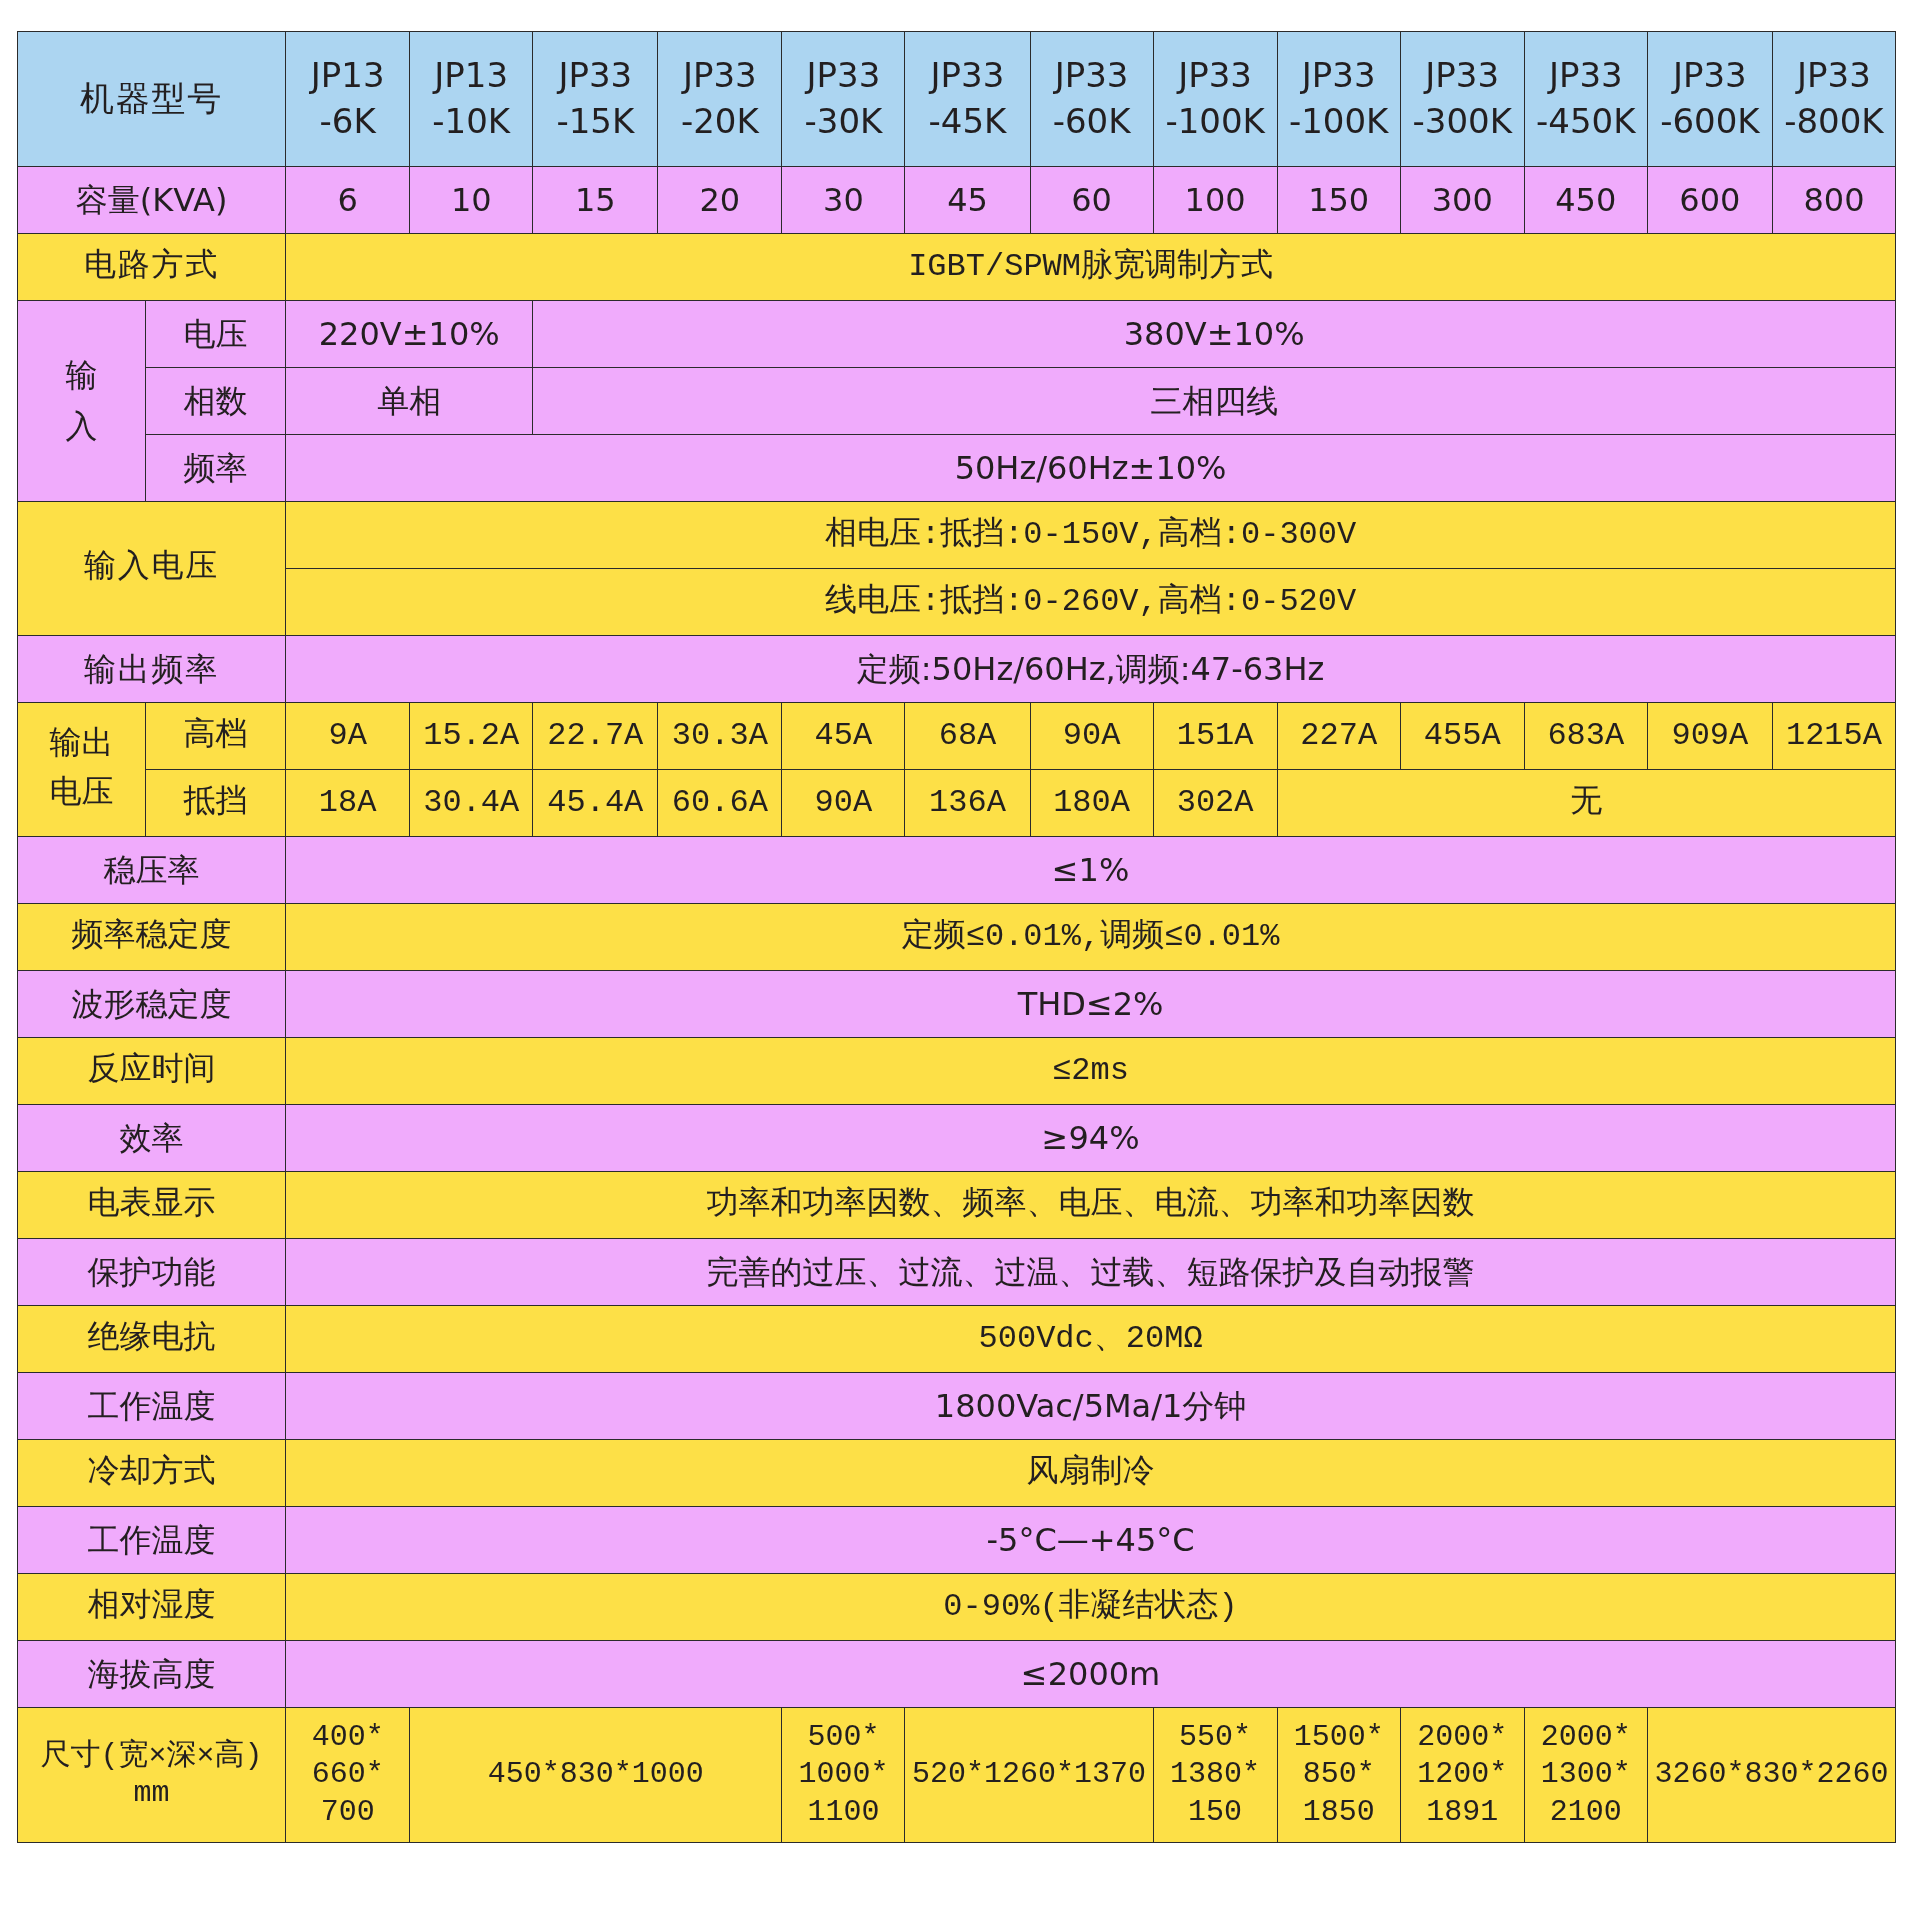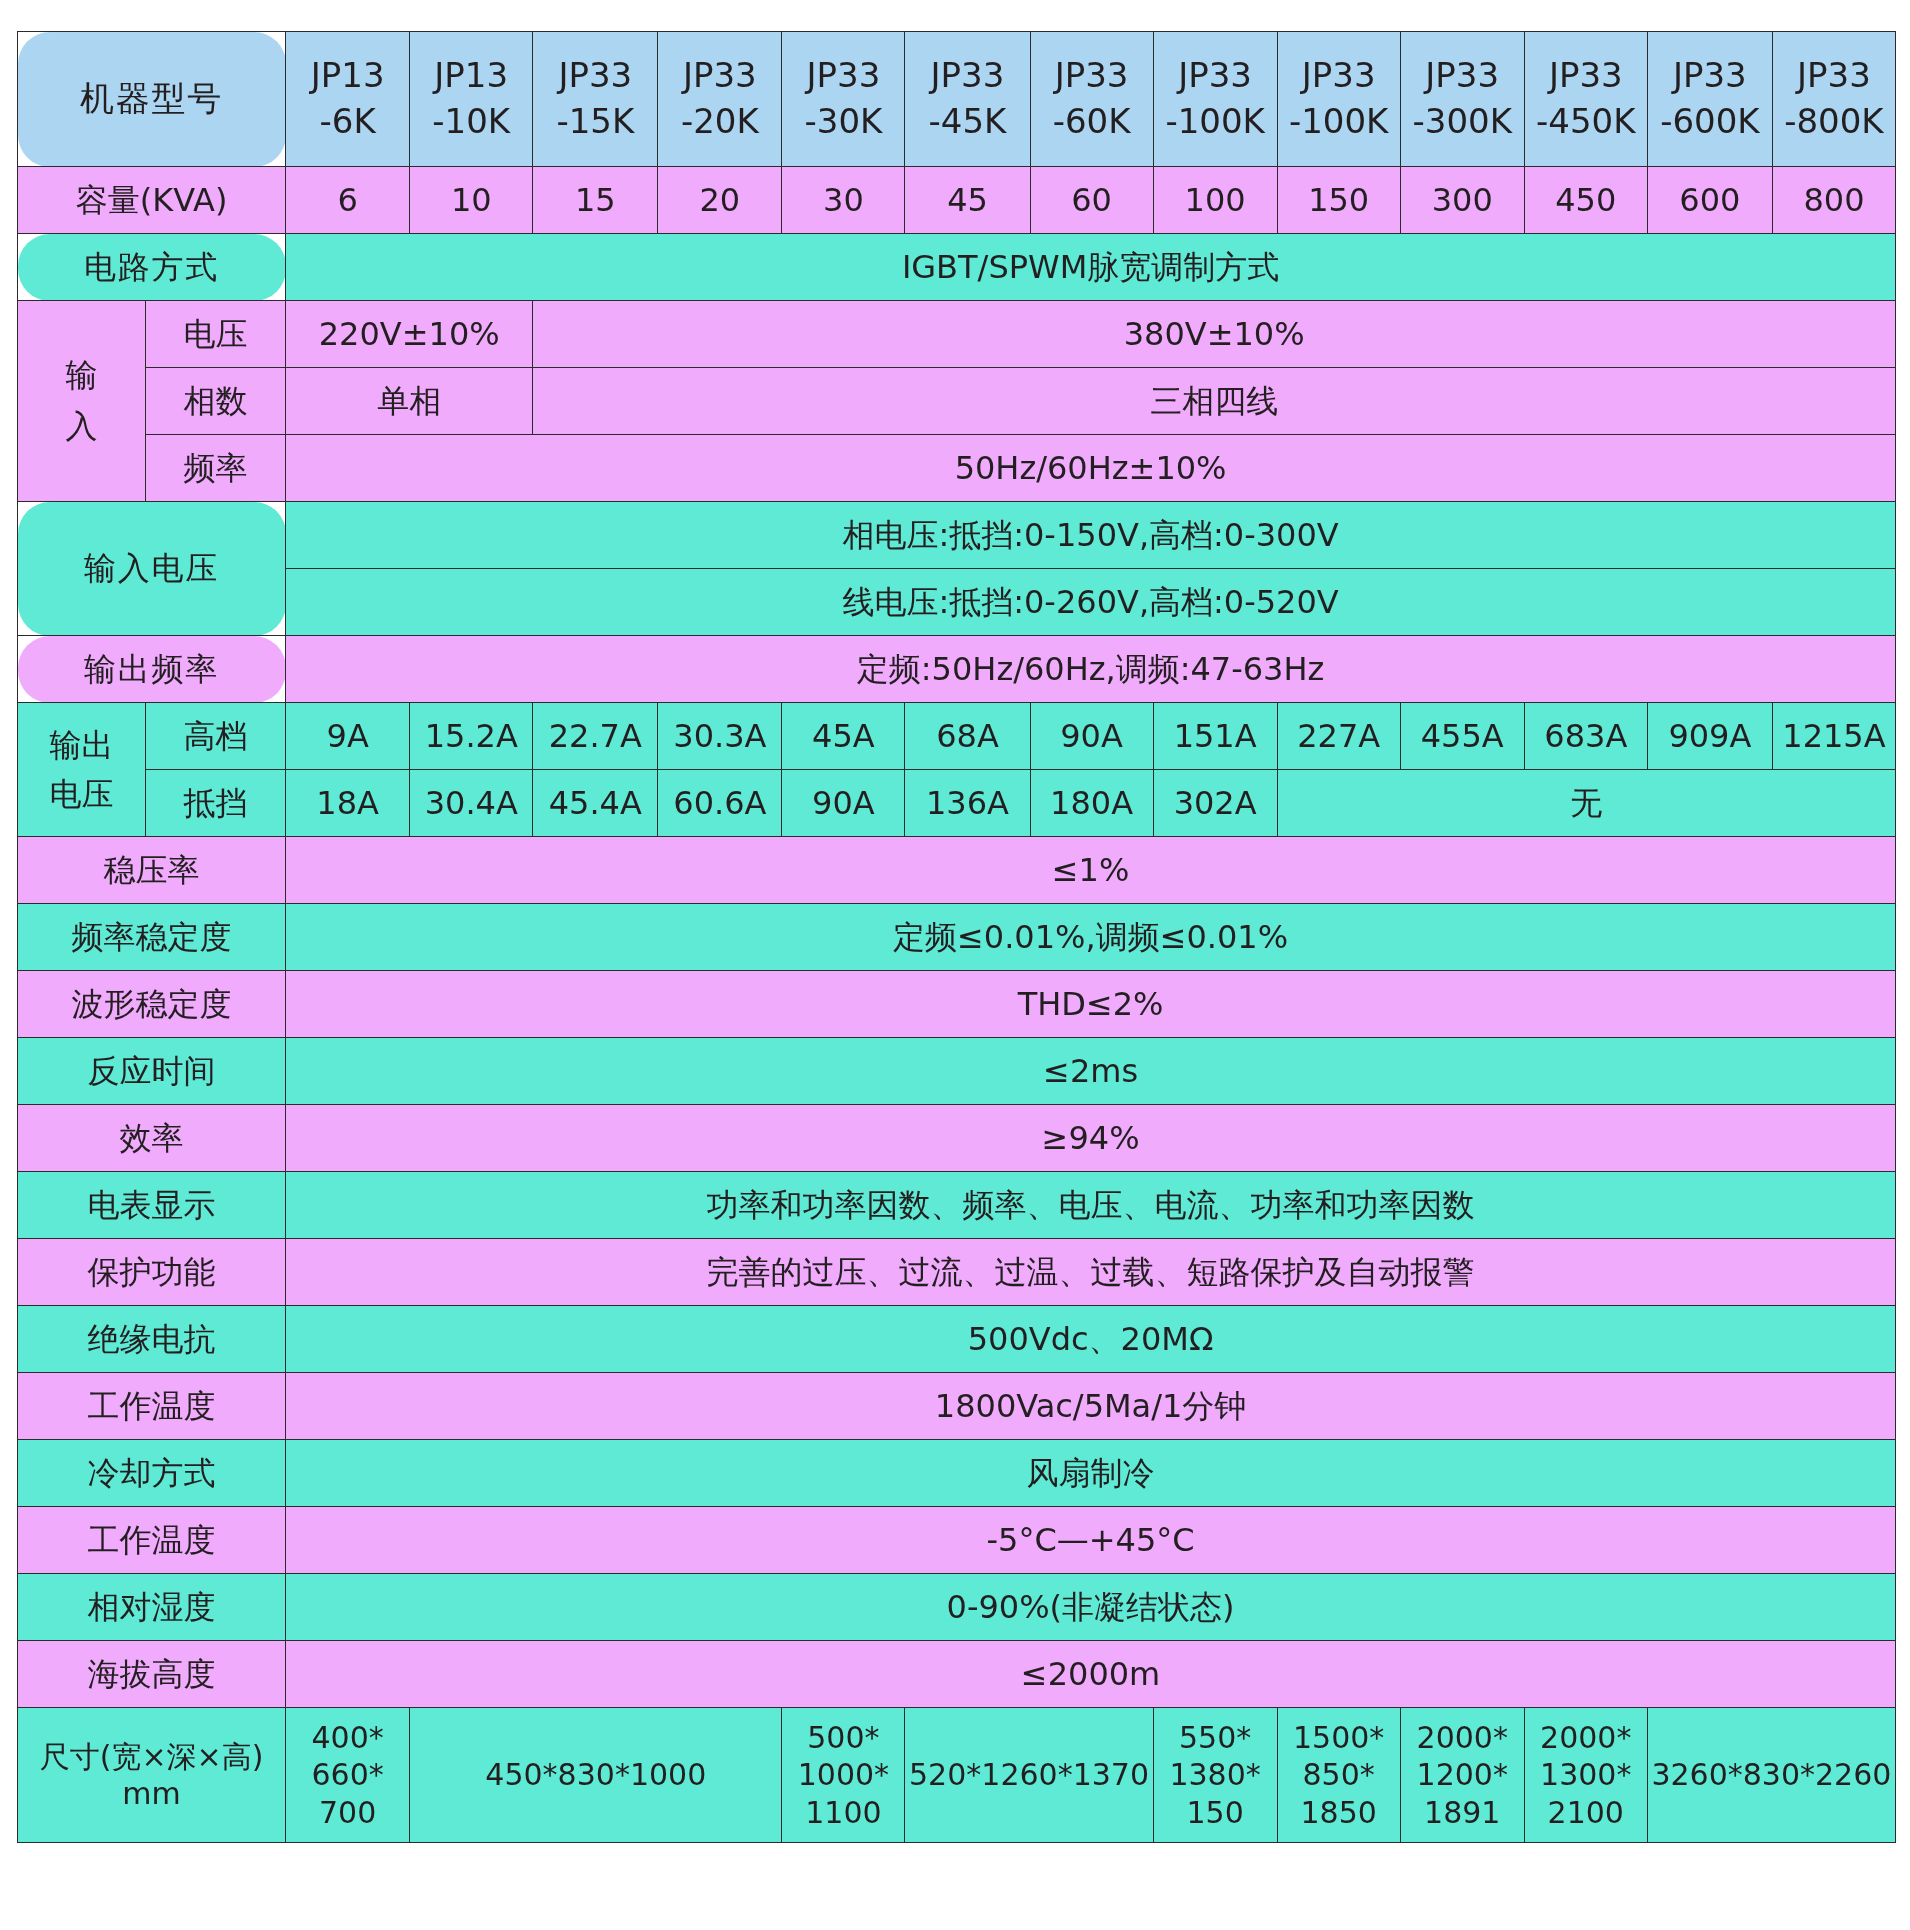--- a/index.html
+++ b/index.html
@@ -4,25 +4,25 @@
 <style>
   html, body { margin: 0; padding: 0; background: #ffffff; }
   body { width: 1911px; height: 1930px; position: relative; overflow: hidden;
          font-family: "DejaVu Sans", "Liberation Sans", sans-serif; color: #231f20; }
   table.spec { position: absolute; left: 17px; top: 31px; border-collapse: collapse;
                table-layout: fixed; width: 1879px; }
   table.spec td { border: 1.8px solid #2b2b2b; text-align: center; vertical-align: middle;
                   font-size: 32px; padding: 0; line-height: 1.2; white-space: nowrap; overflow: hidden; }
   tr.h-head td { background: #acd5f1; height: 134px; font-size: 34px; line-height: 1.35; }
   tr.g td { background: #f0abfc; }
-  tr.w td { background: #5eead4; }
+  tr.w td { background: #fde047; font-family: Liberation Mono, monospace; }
   tr.r td { height: 66px; }
   tr.dims td { height: 134px; font-size: 30px; line-height: 1.25; }
   .multi { white-space: normal; }
-  .lbl { letter-spacing: 1.8px; border-radius: 32px; }
+  .lbl { letter-spacing: 1.8px; }
 </style>
 </head>
 <body>
 
 <table class="spec">
   <colgroup>
     <col style="width:128px">
       <col style="width:140px">
     <col style="width:124px">
       <col style="width:123px">

